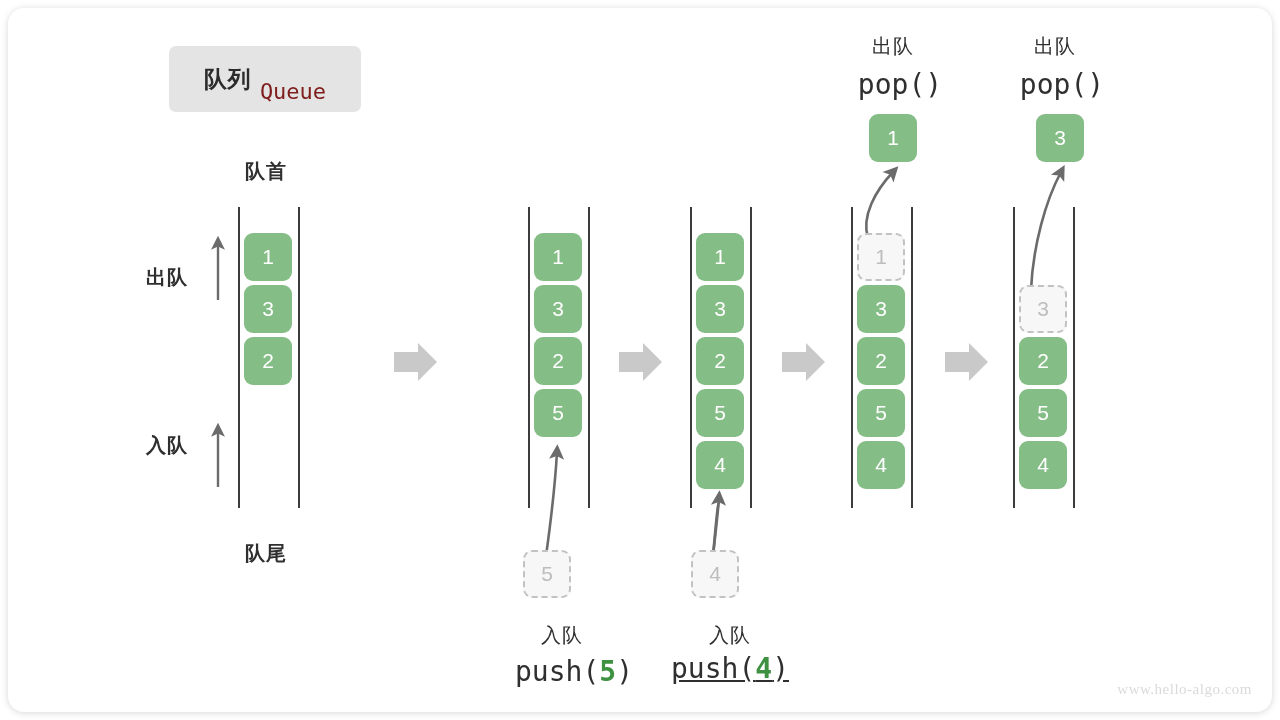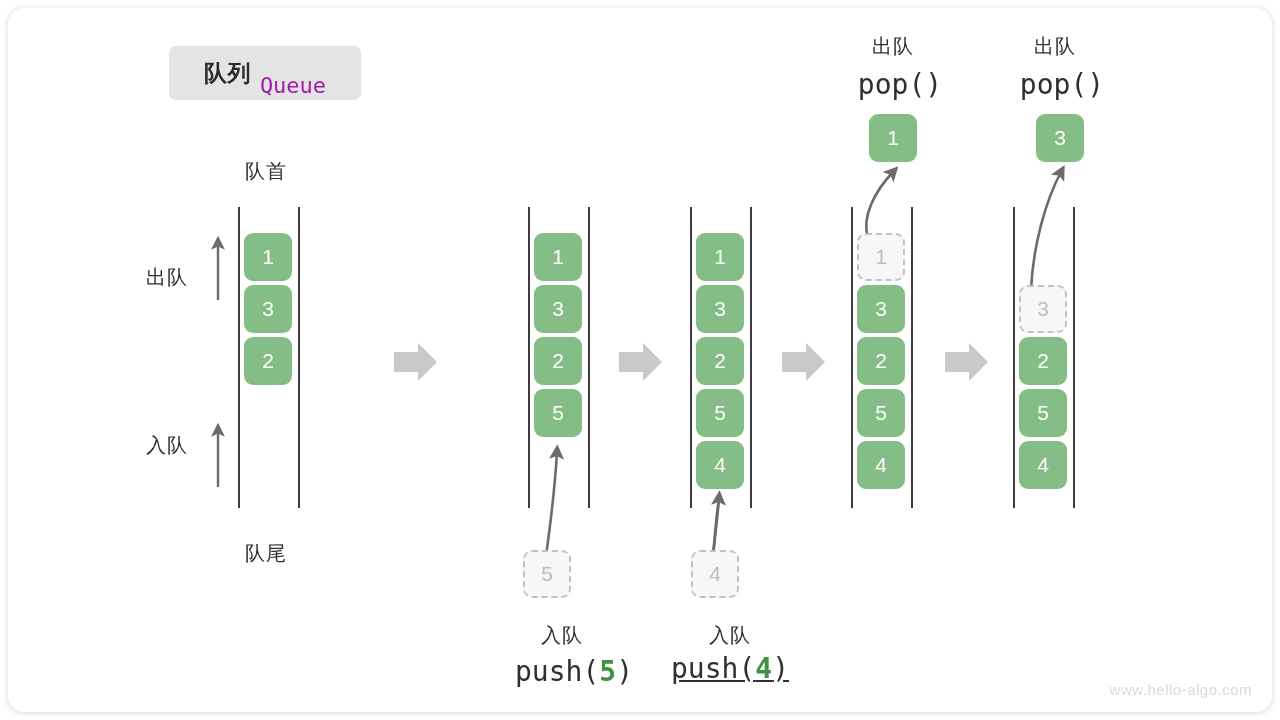--- a/index.html
+++ b/index.html
@@ -32,51 +32,51 @@
     height: 720px;
   }
   svg.layer { pointer-events: none; }
 
   
   .title-chip {
     position: absolute;
     left: 169px;
     top: 46px;
     width: 192px;
-    height: 54px;
+    height: 66px;
     background: #e4e4e4;
     border-radius: 7px;
     display: flex;
     align-items: center;
     justify-content: center;
     gap: 9px;
     white-space: nowrap;
   }
   .title-cn {
     font-size: 23px;
     font-weight: bold;
     color: #2b2b2b;
     letter-spacing: 0.5px;
   }
   .title-en {
     font-family: "DejaVu Sans Mono", "Liberation Mono", monospace;
     font-size: 22px;
-    color: #a21caf;
+    color: #7f1d1d;
     margin-top: 25px;
   }
 
   
   .lbl {
     position: absolute;
     color: #333333;
     white-space: nowrap;
   }
   .lbl-cn-bold {
     font-size: 20px;
-    font-weight: normal;
+    font-weight: bold;
     color: #2f2f2f;
     letter-spacing: 1px;
   }
   .lbl-cn {
     font-size: 20px;
     color: #2f2f2f;
     letter-spacing: 1px;
   }
   .lbl-mono {
     font-family: "DejaVu Sans Mono", "Liberation Mono", monospace;
@@ -114,21 +114,21 @@
     background: #f7f7f7;
     color: #bdbdbd;
     border: 2px dashed #c2c2c2;
   }
 
   
   .watermark {
     position: absolute;
     right: 28px;
     bottom: 22px;
-    font-family: Liberation Sans, sans-serif;
+    font-family: Liberation Serif, serif;
     font-size: 15px;
     color: #dadada;
     letter-spacing: 0.5px;
     white-space: nowrap;
   }
 </style>
 </head>
 <body>
 
 <div id="canvas">

